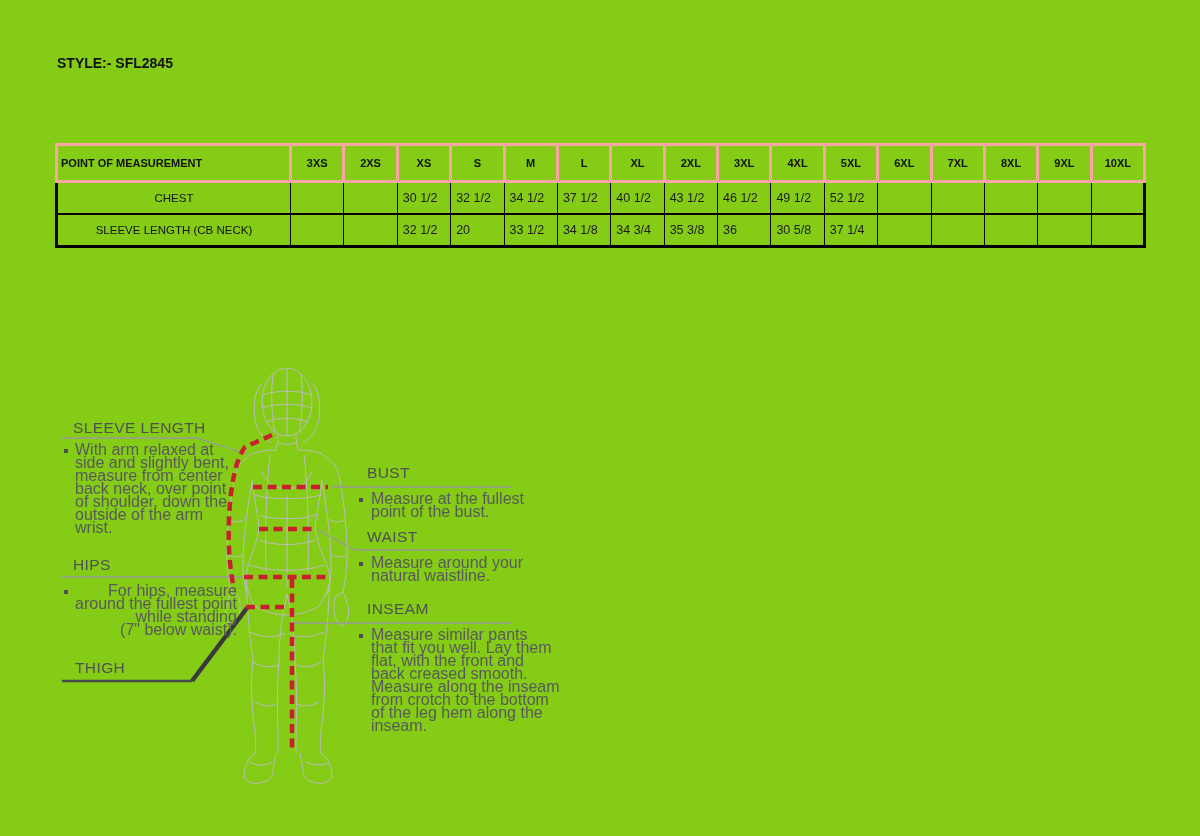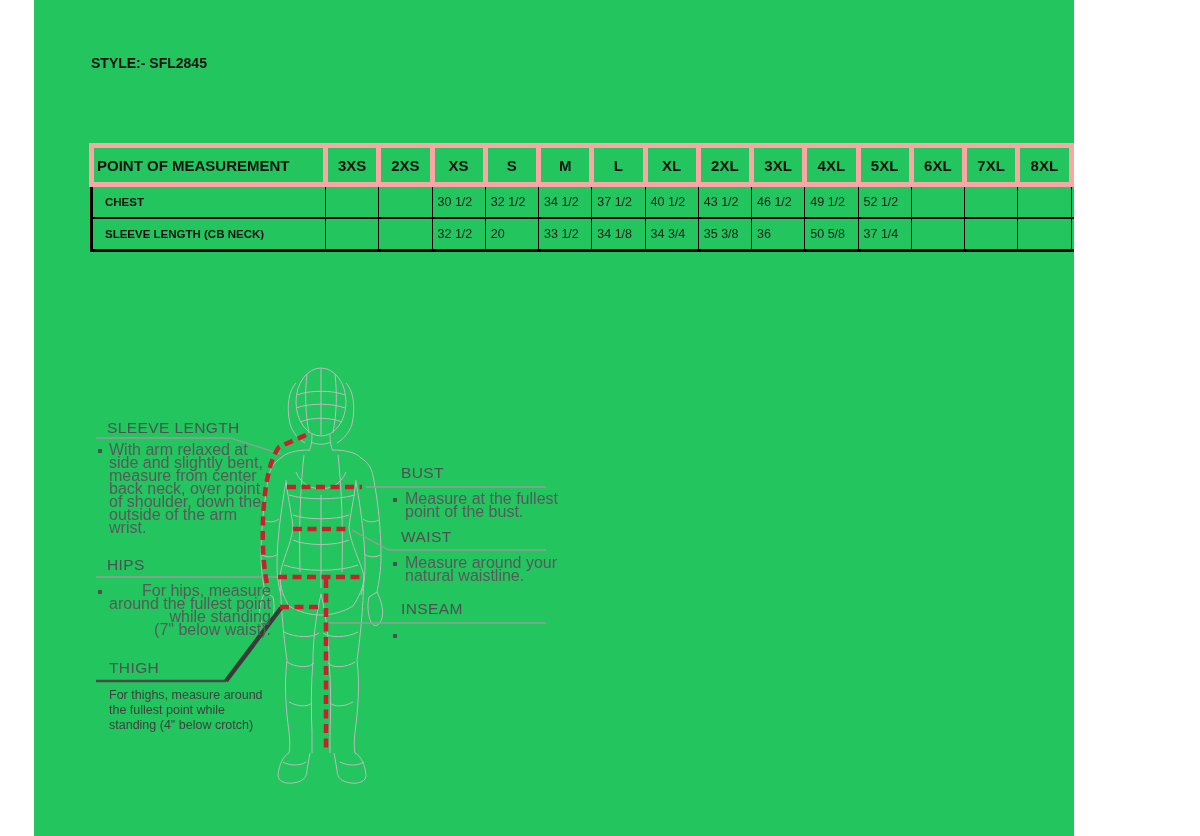--- a/index.html
+++ b/index.html
@@ -1,29 +1,29 @@
 <!DOCTYPE html>
 <html><head>
 <meta charset="utf-8">
 <style>
   html,body{margin:0;padding:0;background:#fff;}
-  .page{position:relative;width:1040px;height:836px;background:#22c55e;overflow:hidden;
-        font-family:"Liberation Sans",sans-serif;margin-left:34px;}
+  .page{position:relative;width:1200px;height:836px;background:#84cc16;overflow:hidden;
+        font-family:"Liberation Sans",sans-serif;}
   .doc-title{position:absolute;left:57px;top:55px;font-size:14px;font-weight:bold;color:#111;}
   .note{position:absolute;left:57px;top:304px;font-size:13.5px;font-weight:bold;color:#111;}
 
   
   table.size-chart{position:absolute;left:55px;top:143px;width:1091px;border-collapse:collapse;
         table-layout:fixed;border:3px solid #000;}
   table.size-chart col.c0{width:234px;}
-  table.size-chart thead th{border:5px solid #fca5a5;height:18px;font-size:15px;font-weight:bold;
+  table.size-chart thead th{border:3px solid #fca5a5;height:18px;font-size:11px;font-weight:bold;
         color:#111;text-align:center;padding:8px;}
   table.size-chart thead th.pom{text-align:left;padding-left:3px;}
   table.size-chart tbody th{border:1.5px solid #000;border-top:2.5px solid #000;height:28px;
-        font-size:11.5px;font-weight:bold;color:#111;text-align:left;padding-left:12px;}
+        font-size:11.5px;font-weight:normal;color:#111;text-align:center;padding-left:1px;}
   table.size-chart tbody td{border:1.5px solid #000;border-top:2.5px solid #000;height:28px;
         font-size:12.5px;color:#1c1c1c;text-align:left;padding:0 0 0 5px;}
 
   
   .dg-head{position:absolute;font-size:15.5px;letter-spacing:.4px;color:#4f5052;}
   .dg-text{position:absolute;font-size:16px;line-height:13px;color:#58595b;white-space:pre-line;}
   .dg-text.thigh{font-size:12.5px;line-height:14.9px;color:#3f3f3f;}
   .bullet{position:absolute;width:4px;height:4px;background:#4e4f51;}
   svg.diagram{position:absolute;left:0;top:350px;}
 </style>
@@ -99,21 +99,21 @@
         <th>SLEEVE LENGTH (CB NECK)</th>
         <td></td>
         <td></td>
         <td>32 1/2</td>
         <td>20</td>
         <td>33 1/2</td>
         <td>34 1/8</td>
         <td>34 3/4</td>
         <td>35 3/8</td>
         <td>36</td>
-        <td>50 5/8</td>
+        <td>30 5/8</td>
         <td>37 1/4</td>
         <td></td>
         <td></td>
         <td></td>
         <td></td>
         <td></td>
       </tr>
     </tbody>
   </table>
 
@@ -195,30 +195,35 @@
 wrist.</div>
 
   <div class="dg-head" style="left:73px;top:556px;">HIPS</div>
   <div class="bullet" style="left:64px;top:590px;"></div>
   <div class="dg-text" style="left:75px;top:584px;text-align:right;">For hips, measure
 around the fullest point
 while standing
 (7" below waist).</div>
 
   <div class="dg-head" style="left:75px;top:659px;">THIGH</div>
-  <div class="dg-text thigh" style="left:75px;top:688px;">For thighs, measure around
-the fullest point while
-standing (4" below crotch)</div>
 
   <div class="dg-head" style="left:367px;top:464px;">BUST</div>
   <div class="bullet" style="left:359px;top:498px;"></div>
   <div class="dg-text" style="left:371px;top:492px;">Measure at the fullest
 point of the bust.</div>
 
   <div class="dg-head" style="left:367px;top:528px;">WAIST</div>
   <div class="bullet" style="left:359px;top:562px;"></div>
   <div class="dg-text" style="left:371px;top:556px;">Measure around your
 natural waistline.</div>
 
   <div class="dg-head" style="left:367px;top:600px;">INSEAM</div>
   <div class="bullet" style="left:359px;top:634px;"></div>
+  <div class="dg-text" style="left:371px;top:628px;">Measure similar pants
+that fit you well. Lay them
+flat, with the front and
+back creased smooth.
+Measure along the inseam
+from crotch to the bottom
+of the leg hem along the
+inseam.</div>
 
 </div>
 
 </body></html>

